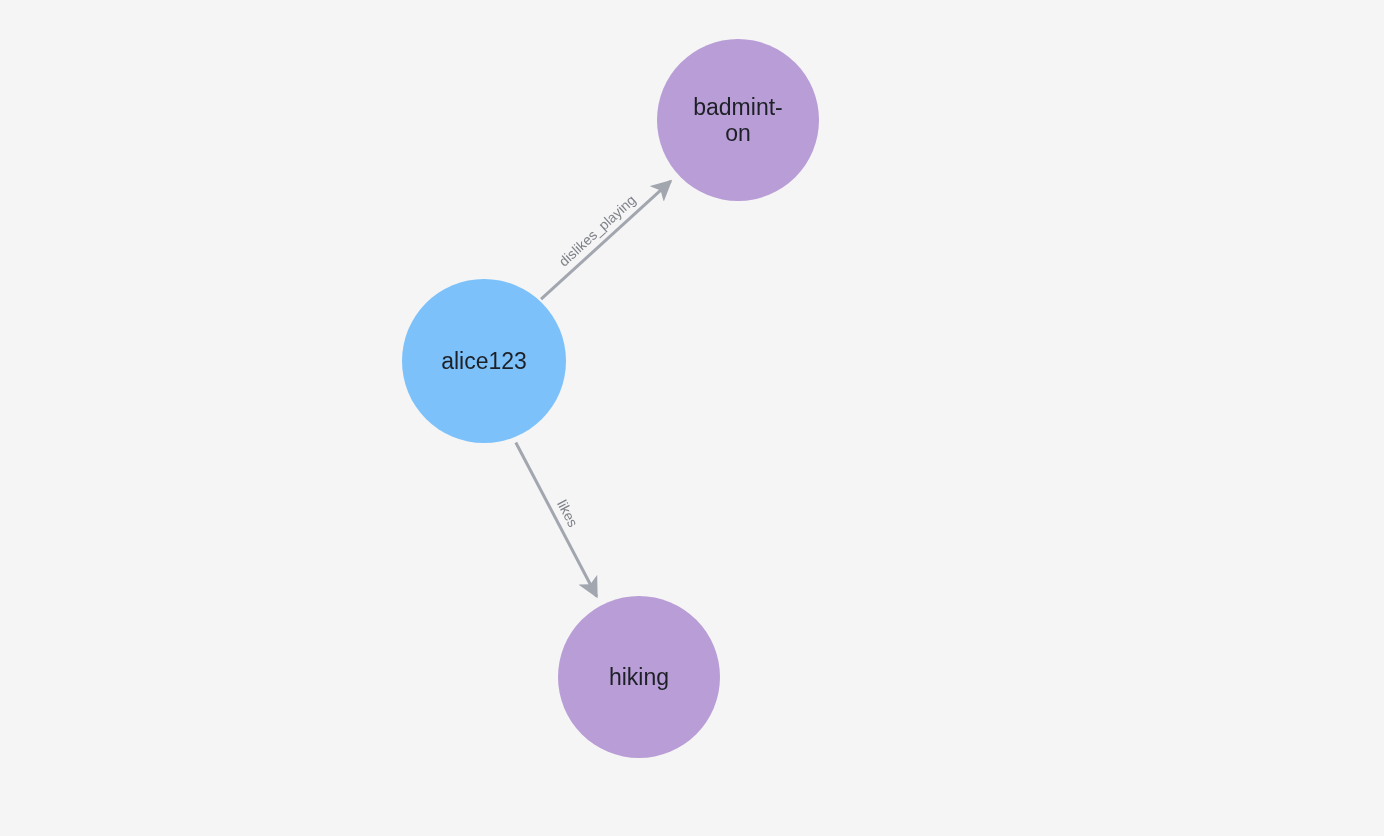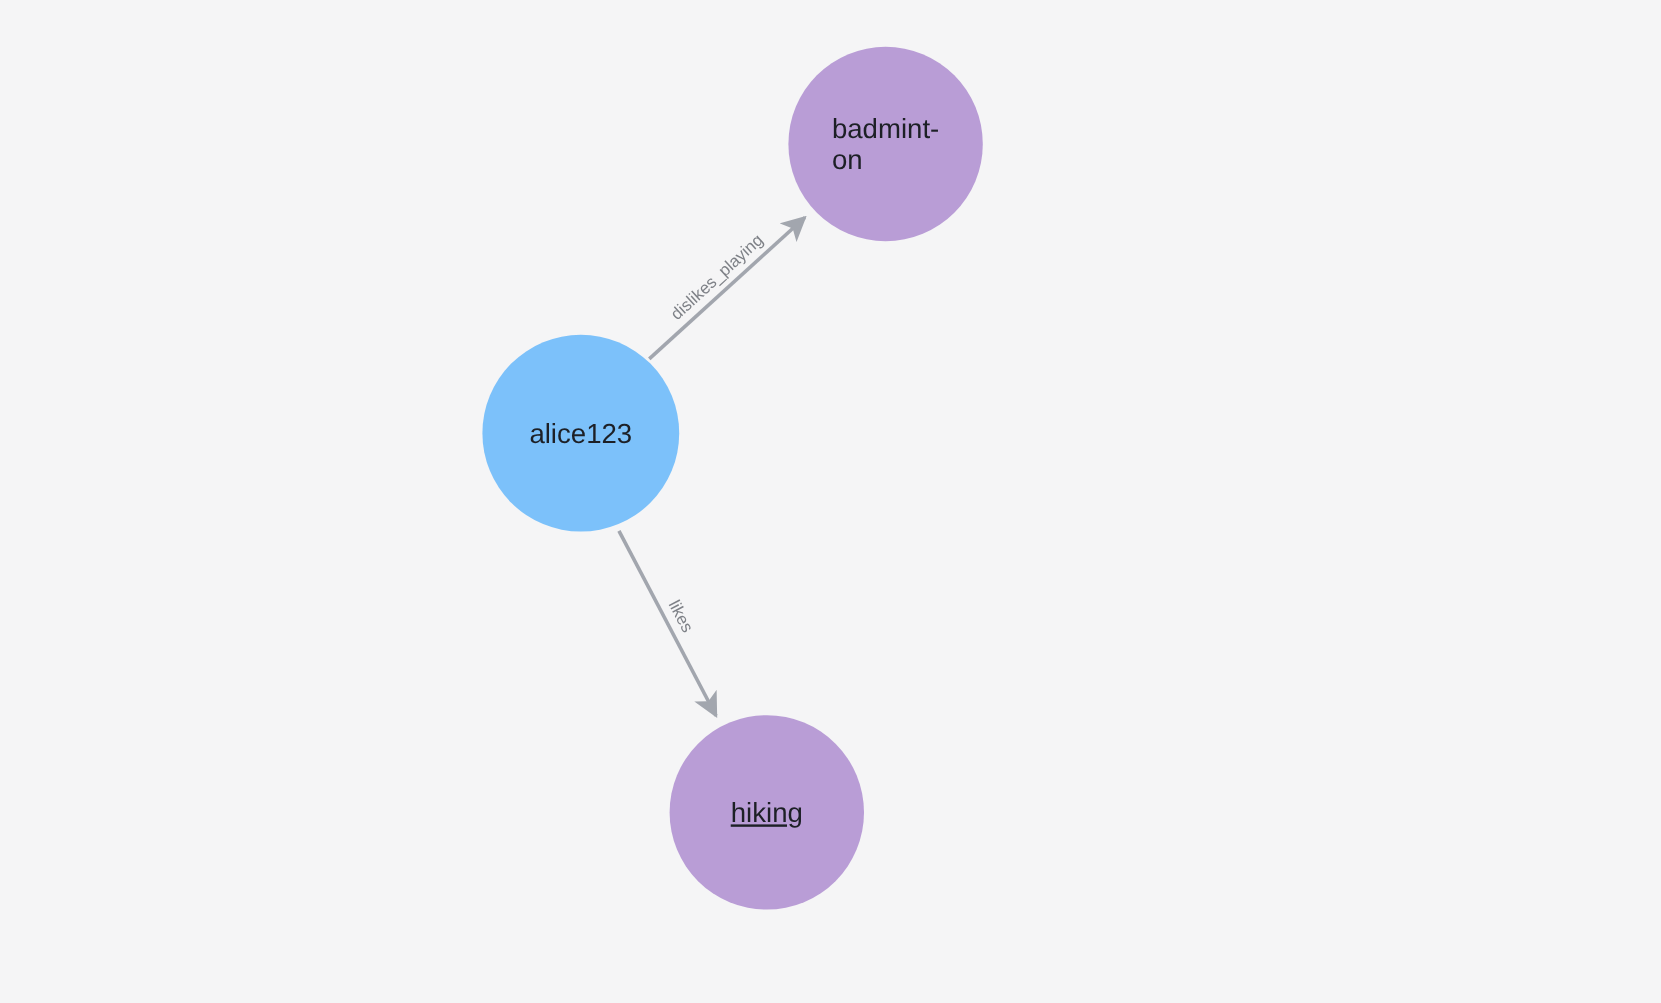--- a/index.html
+++ b/index.html
@@ -28,21 +28,21 @@
     font-family: "Liberation Sans", sans-serif;
     font-size: 14px;
     user-select: none;
   }
   .node {
     position: absolute;
     border-radius: 50%;
     display: flex;
     align-items: center;
     justify-content: center;
-    text-align: left;
+    text-align: center;
     cursor: default;
   }
   .node-label {
     font-size: 23px;
     line-height: 1.15;
     white-space: pre-line;
     user-select: none;
   }
 </style>
 </head>
@@ -66,17 +66,17 @@
 
   <div class="node" style="left: 402px; top: 279px; height: 164px; width: 164px; background-color: rgb(124, 193, 250); color: rgb(29, 32, 38);">
     <span class="node-label">alice123</span>
   </div>
 
   <div class="node" style="left: 657px; top: 39px; height: 162px; width: 162px; background-color: rgb(185, 157, 214); color: rgb(29, 32, 38);">
     <span class="node-label">badmint-
 on</span>
   </div>
 
-  <div class="node" style="left: 558px; top: 596px; height: 162px; width: 162px; background-color: rgb(185, 157, 214); color: rgb(29, 32, 38); text-decoration: underline;">
+  <div class="node" style="left: 558px; top: 596px; height: 162px; width: 162px; background-color: rgb(185, 157, 214); color: rgb(29, 32, 38);">
     <span class="node-label">hiking</span>
   </div>
 
 </div>
 
 </body></html>

